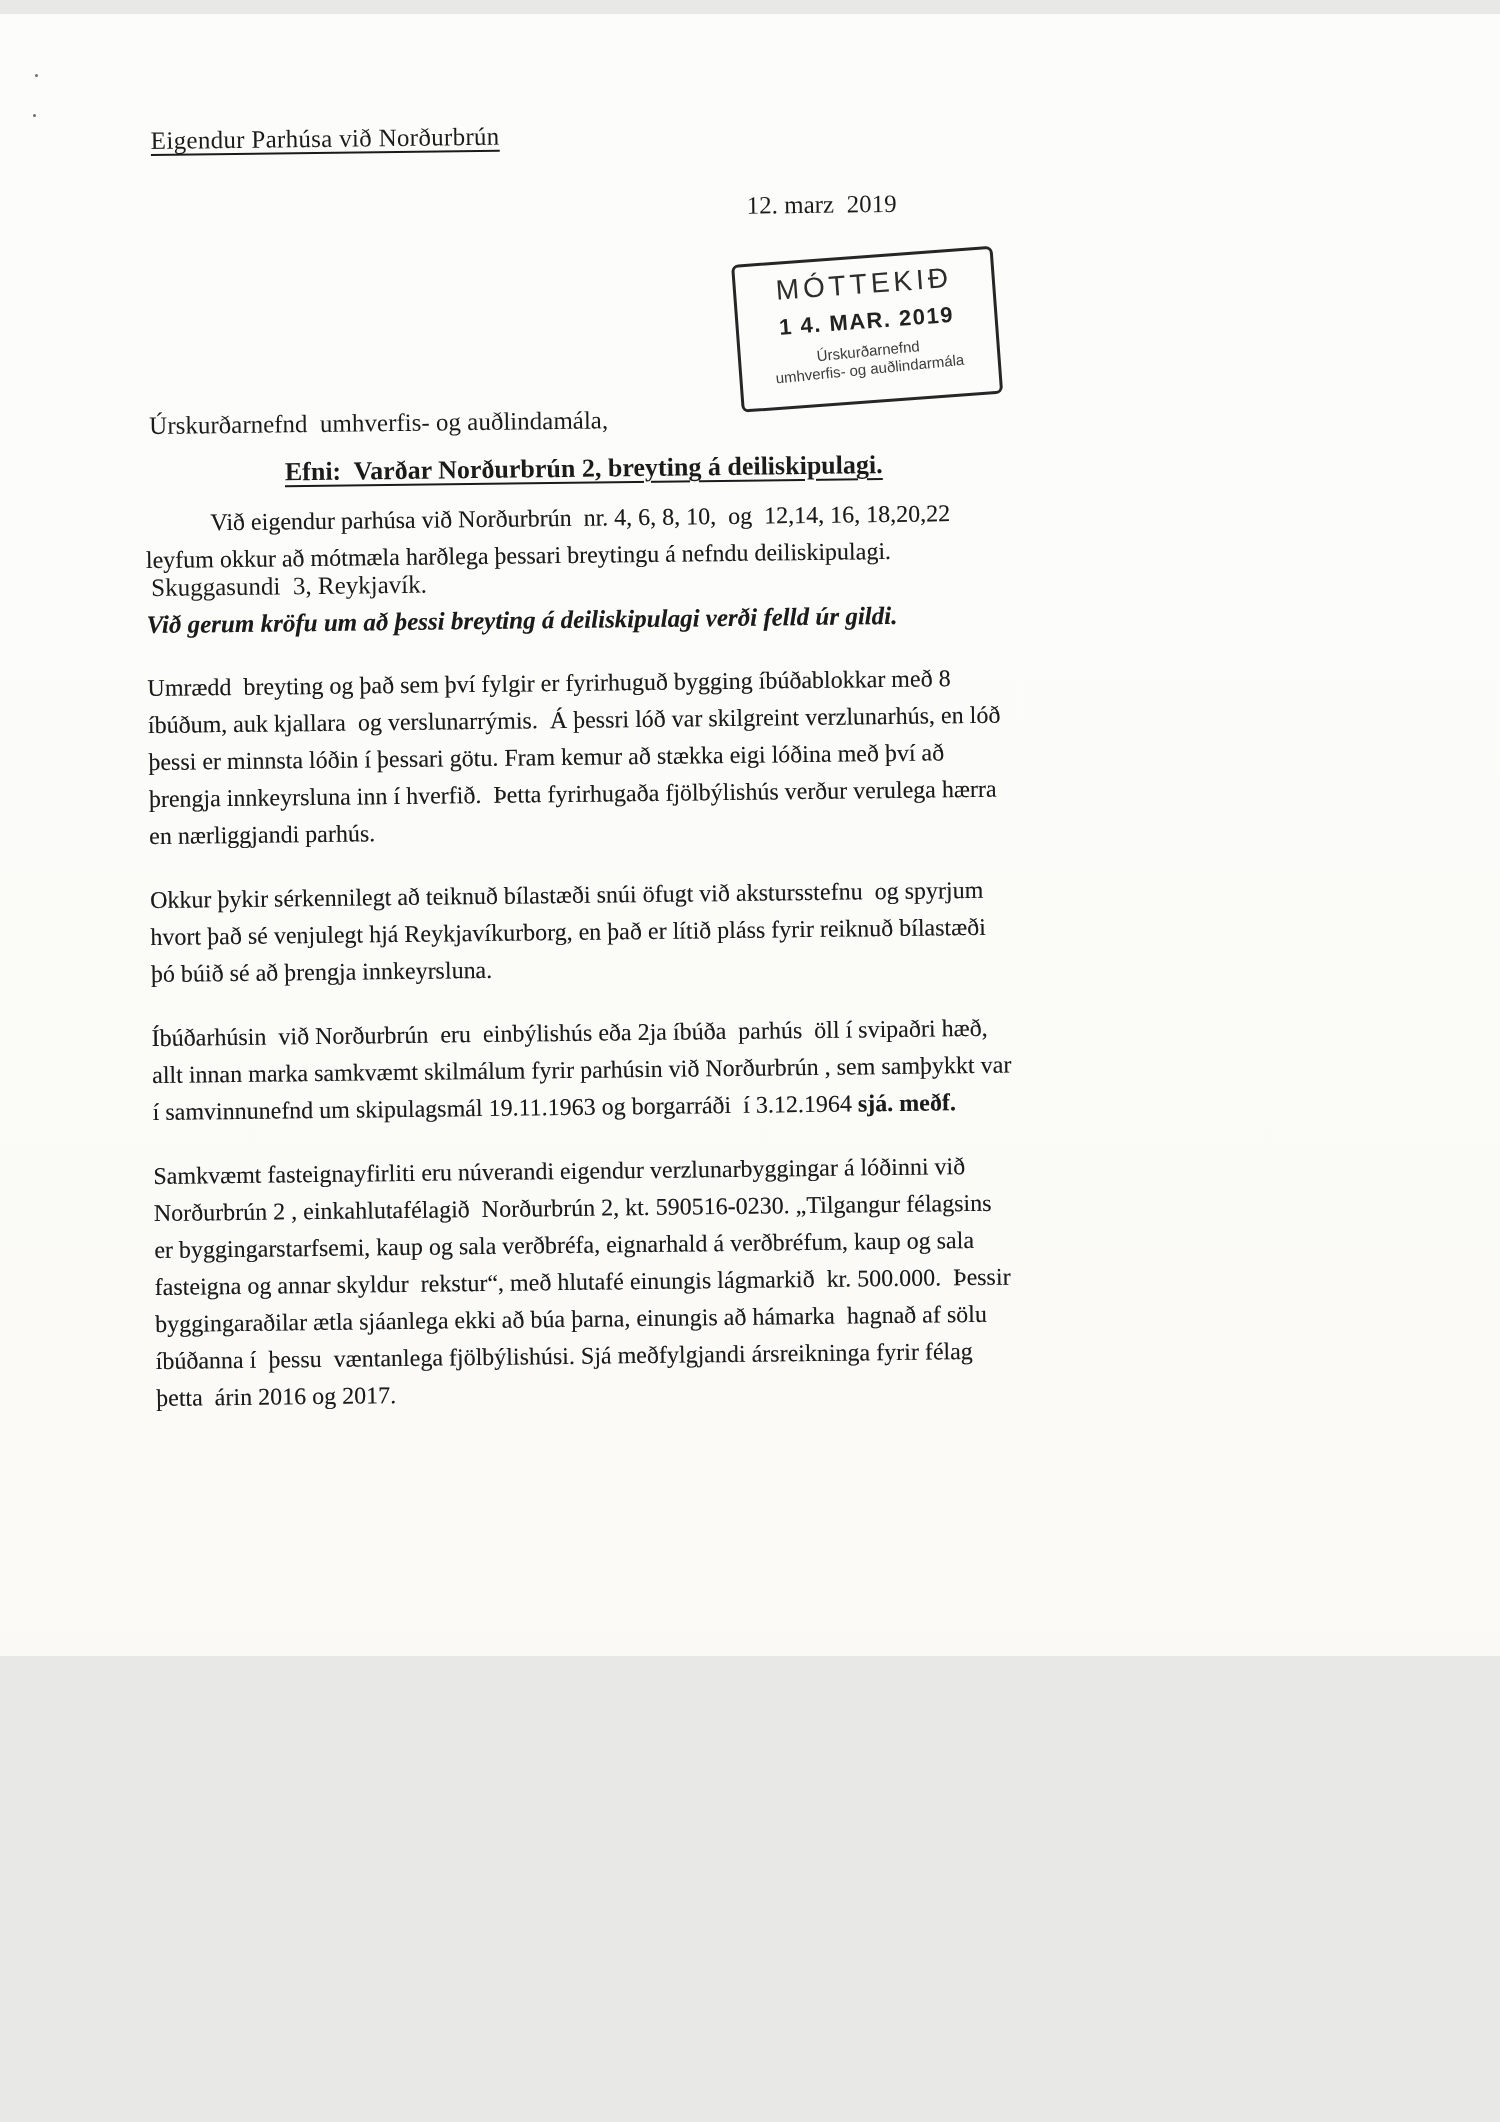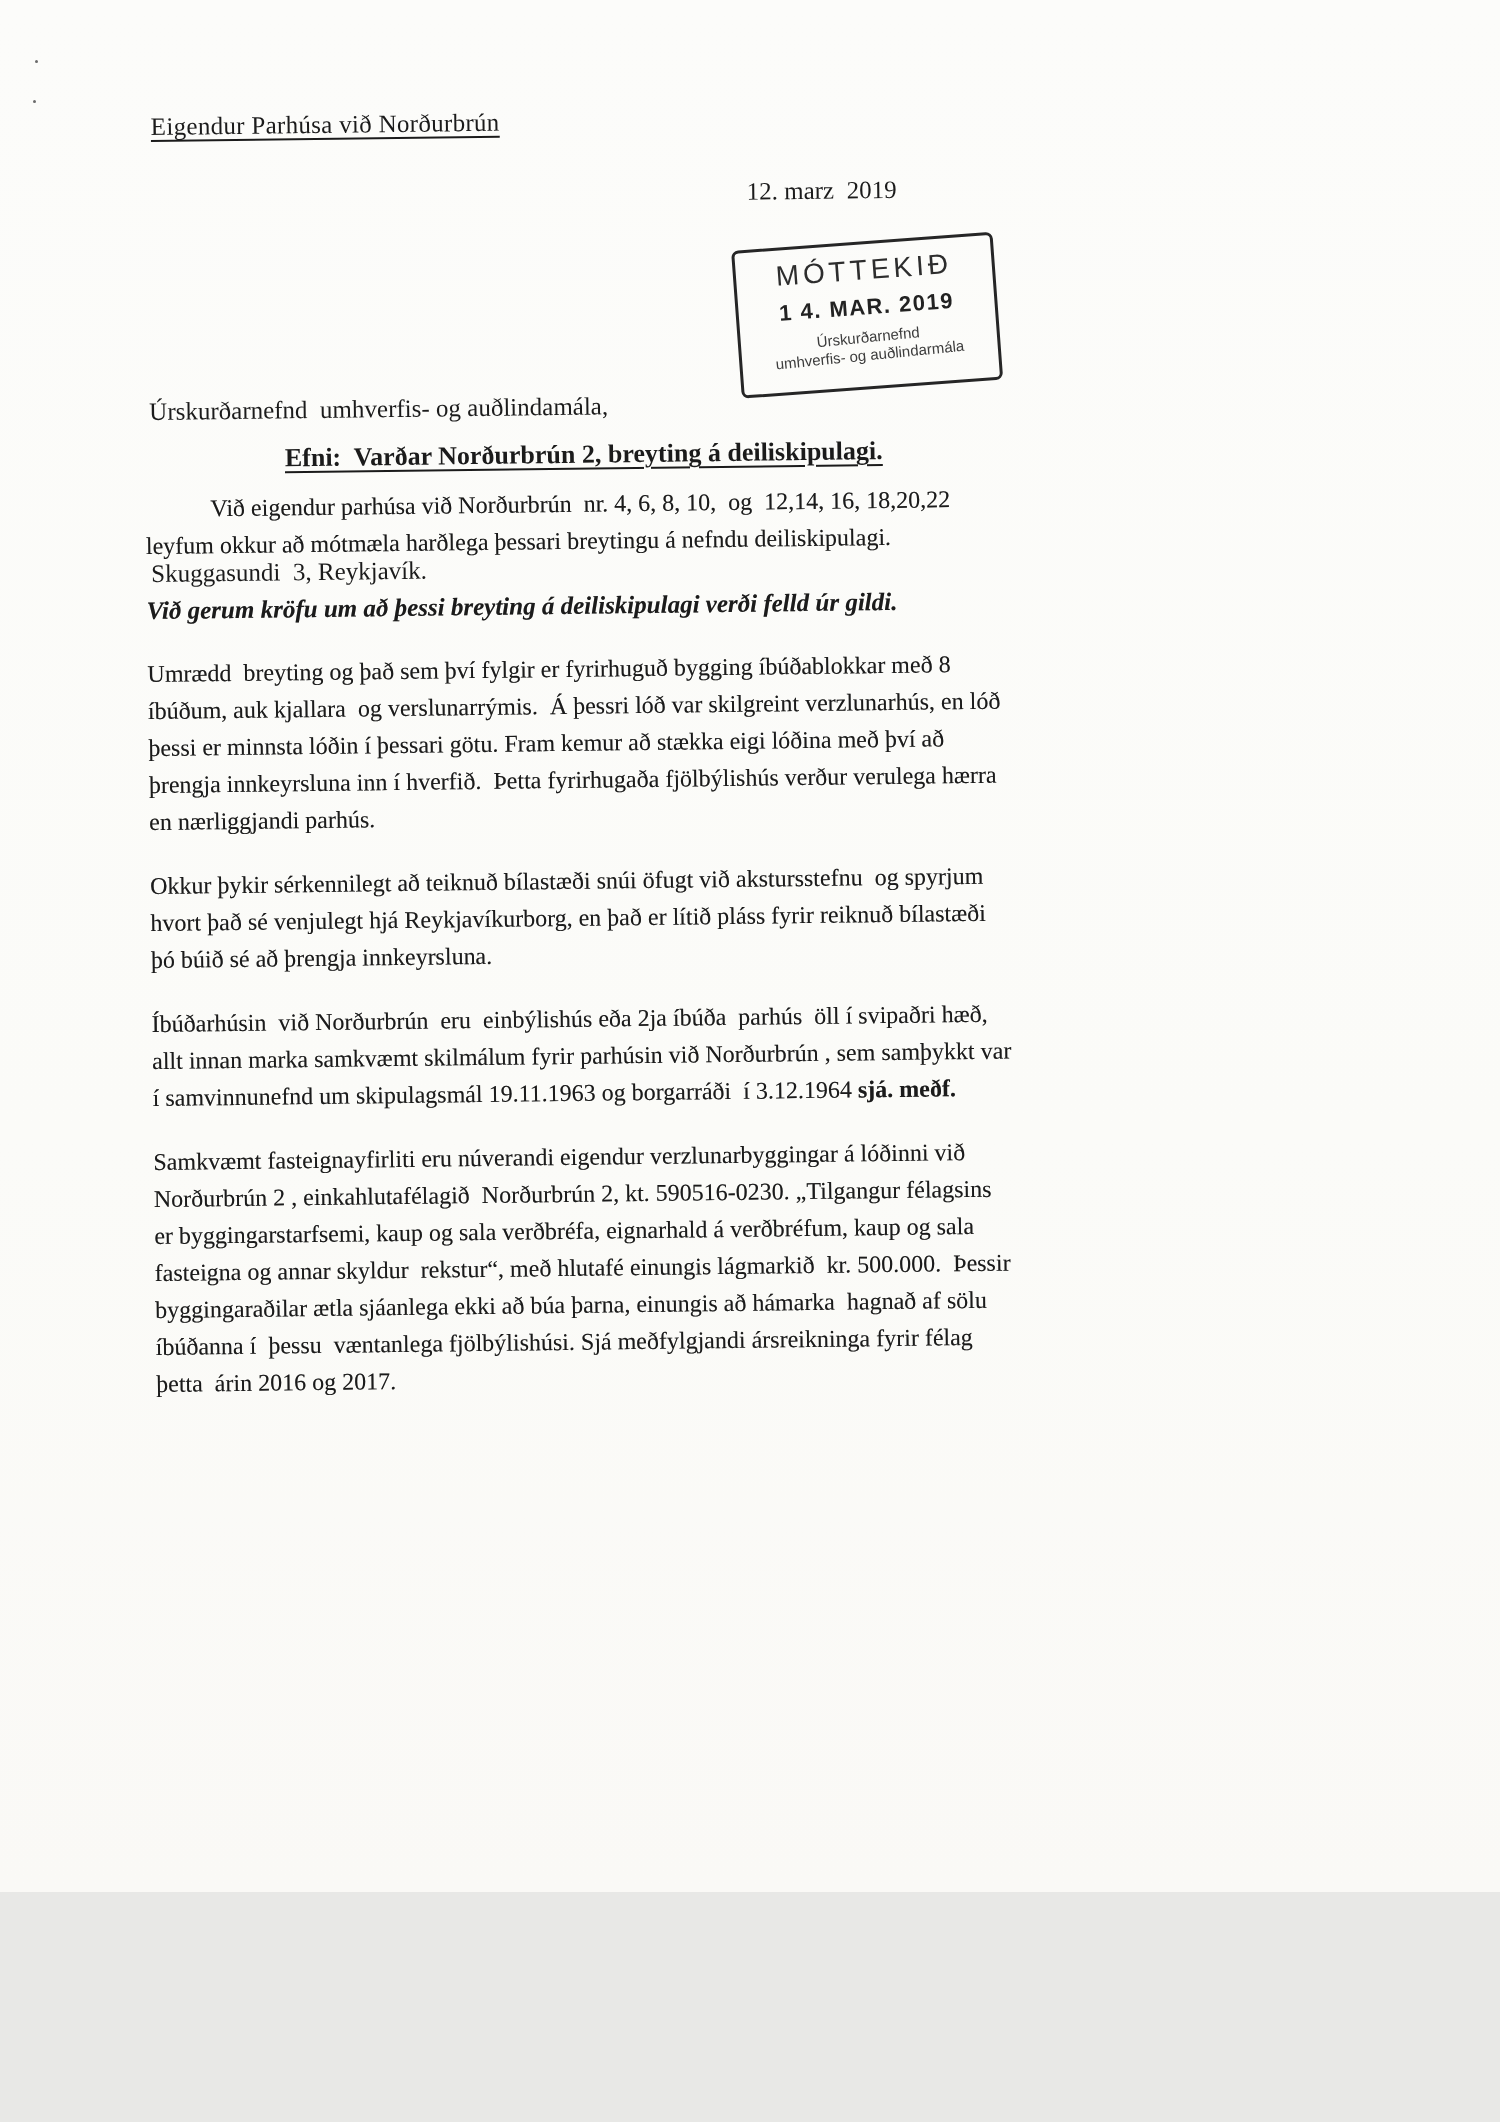--- a/index.html
+++ b/index.html
@@ -3,22 +3,22 @@
 <meta charset="utf-8">
 <style>
   html, body {
     margin: 0;
     padding: 0;
     background: #e8e8e6;
   }
   .page {
     position: relative;
     width: 1500px;
-    height: 1892px;
-    margin: 0 auto;
+    height: 1642px;
+    margin: 14px auto;
     background: linear-gradient(180deg, #fcfcfa 0%, #fbfbf8 60%, #faf9f6 100%);
     overflow: hidden;
     font-family: "Liberation Serif", "DejaVu Serif", serif;
     color: #1b1b1b;
   }
   .speck {
     position: absolute;
     background: #6b6b6b;
     border-radius: 50%;
   }

